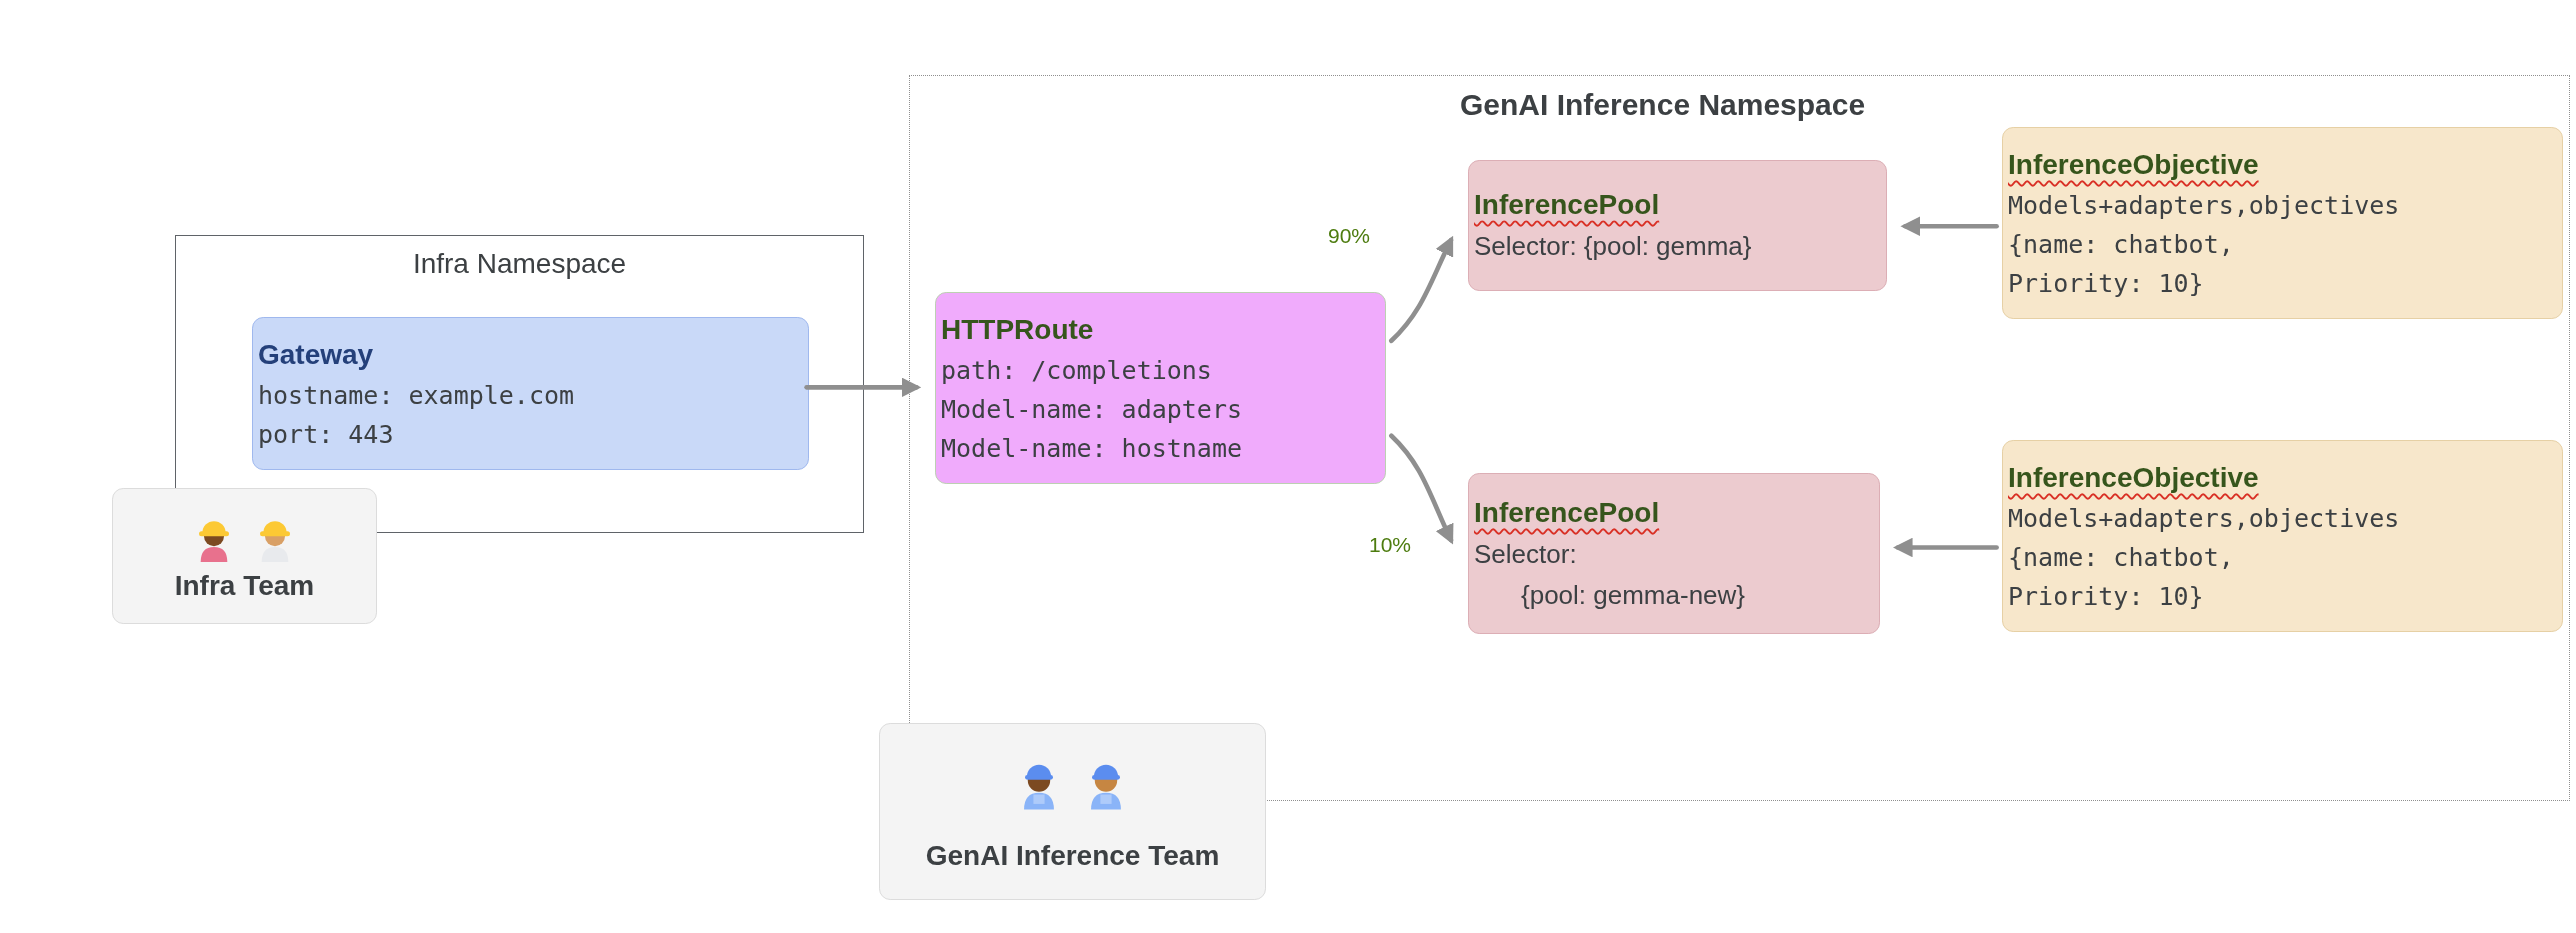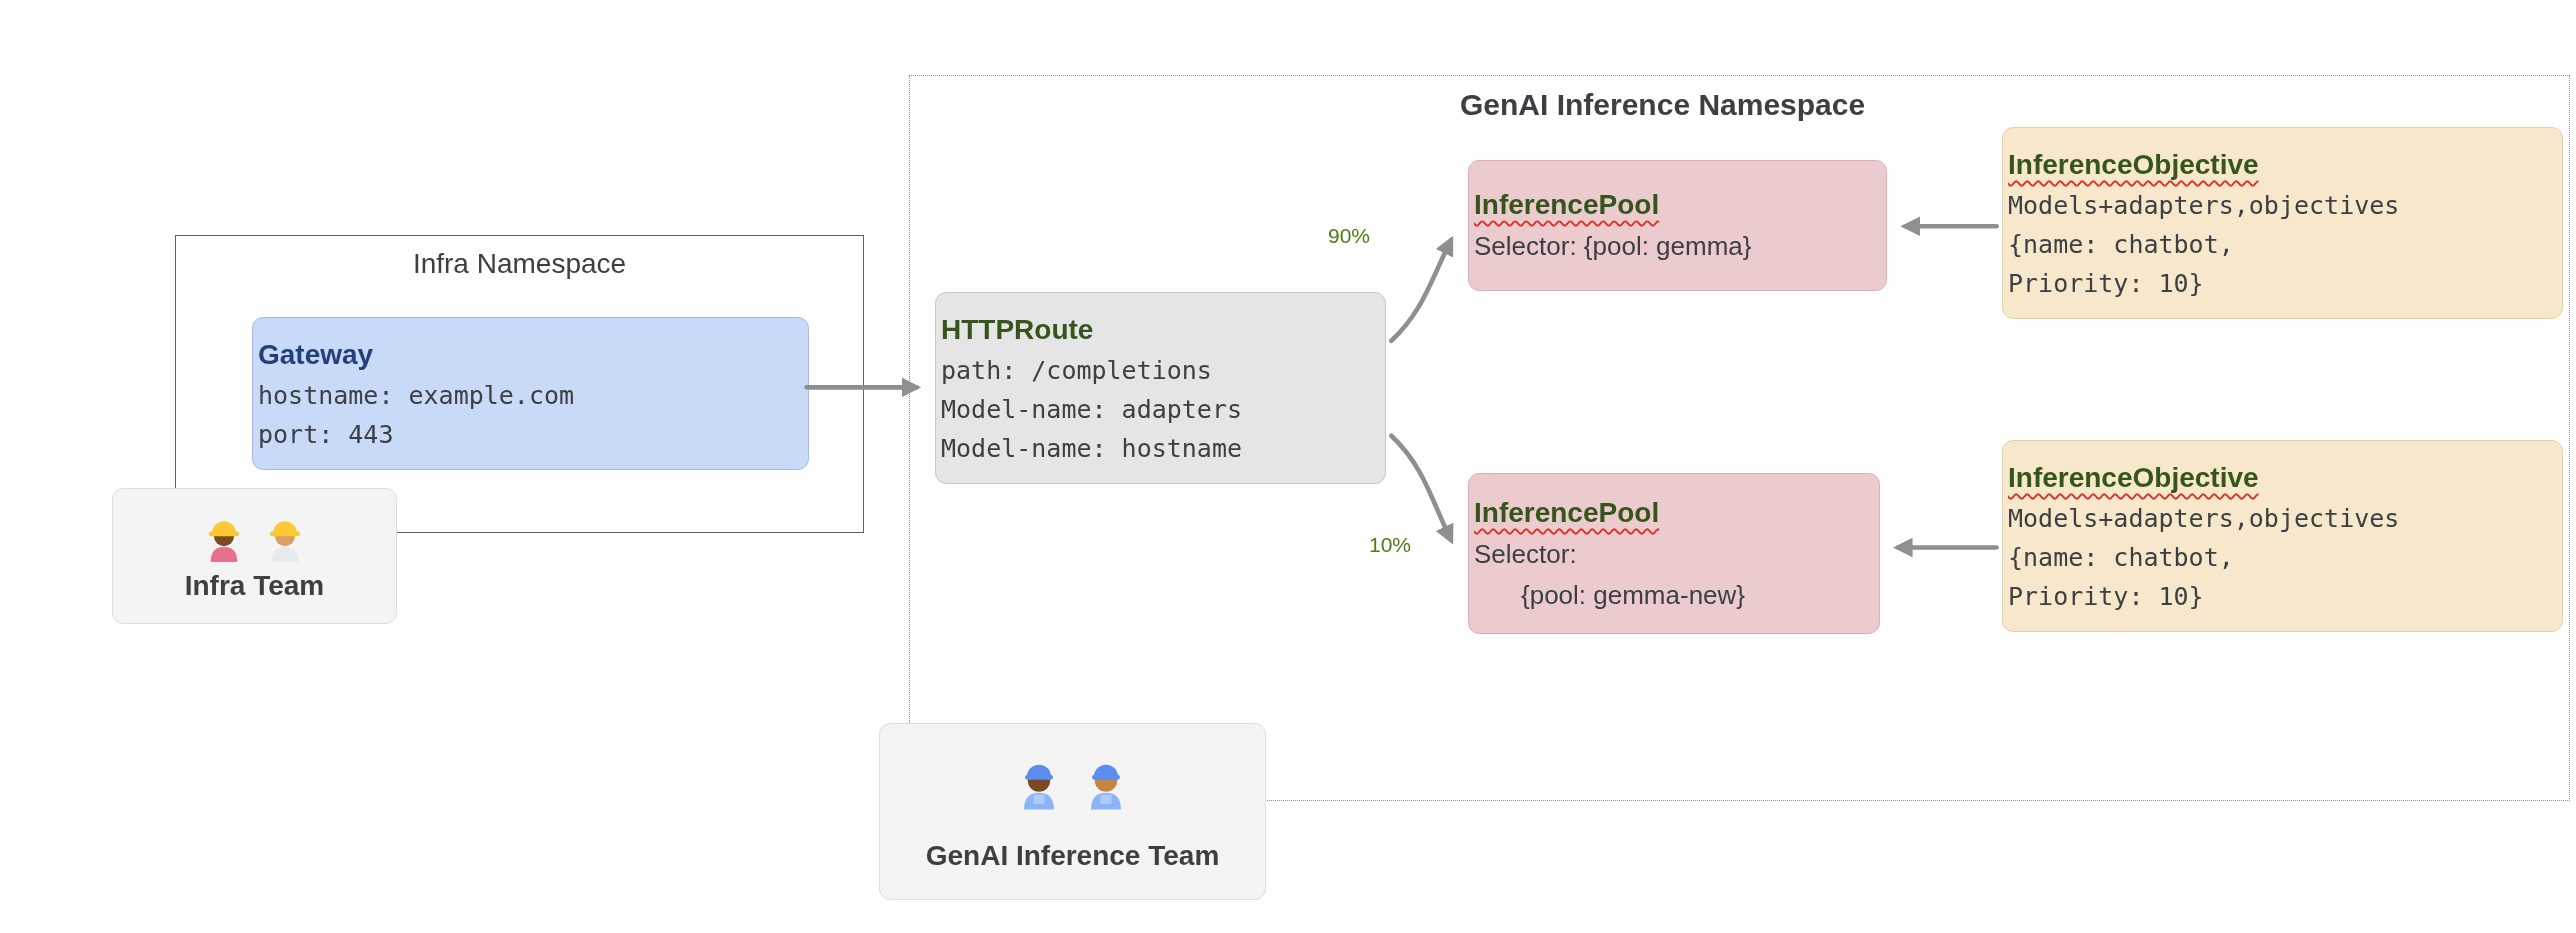--- a/index.html
+++ b/index.html
@@ -41,33 +41,33 @@
     left:175px;top:235px;width:689px;height:298px;
     border:1.9px solid #5f6368;background:#ffffff;
   }
   .infra-ns-title{
     left:175px;top:248px;width:689px;text-align:center;
     font-size:28px;color:#3c4043;
   }
 
   
   .gateway{left:244px;top:317px;width:557px;background:#c9d9f8;border:1.9px solid #9fb8ee;margin-left:8px;}
-  .httproute{left:935px;top:292px;width:451px;background:#e5e5e5;border:1.9px solid #bcd0b2;}
+  .httproute{left:935px;top:292px;width:451px;background:#f0abfc;border:1.9px solid #bcd0b2;}
   .pool-top{left:1468px;top:160px;width:419px;background:#eccbcf;border:1.9px solid #dcaeb5;padding-top:22.4px;padding-bottom:22.4px;}
   .pool-bottom{left:1468px;top:473px;width:412px;background:#eccbcf;border:1.9px solid #dcaeb5;padding-top:17px;padding-bottom:17px;}
   .objective-top{left:2002px;top:127px;width:561px;background:#f7e7cb;border:1.9px solid #e6d0a5;}
   .objective-bottom{left:2002px;top:440px;width:561px;background:#f7e7cb;border:1.9px solid #e6d0a5;}
 
   
   .team-box{
     background:#f4f4f4;border:0.9px solid #dcdcdc;border-radius:11.2px;
     display:flex;flex-direction:column;align-items:center;justify-content:center;
     z-index:5;
   }
-  .infra-team{left:112px;top:488px;width:285px;height:136px;gap:5.6px;}
+  .infra-team{left:112px;top:488px;width:265px;height:136px;gap:5.6px;}
   .genai-team{left:879px;top:723px;width:387px;height:177px;gap:28px;}
   .team-icons{display:flex;gap:11.2px;align-items:flex-end;}
   .team-label{font-weight:bold;font-size:28px;color:#3c4043;text-align:center;}
 
   
   .weight{font-weight:normal;font-size:21px;color:#4d7c0f;}
   .weight-top{left:1328px;top:224px;}
   .weight-bottom{left:1369px;top:533px;}
 
   

